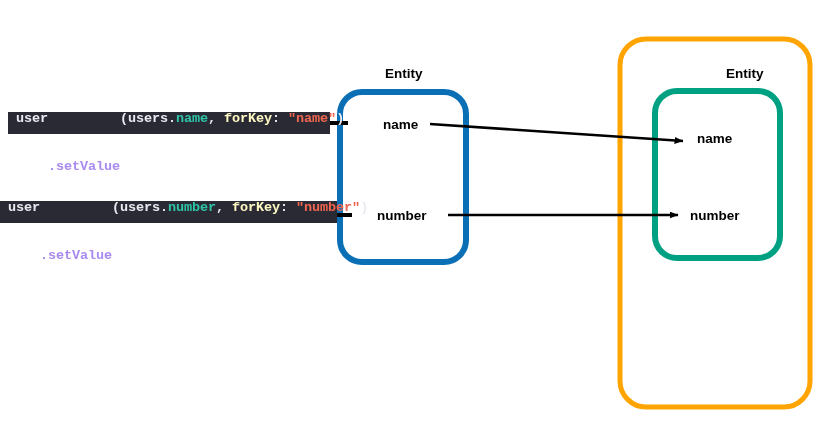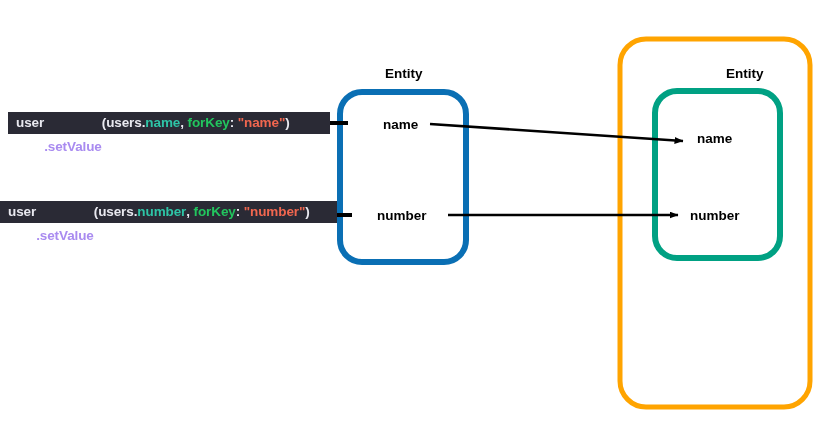--- a/index.html
+++ b/index.html
@@ -29,49 +29,49 @@
     width: 838px;
     height: 435px;
     pointer-events: none;
   }
 
   
   .code-block {
     position: absolute;
     background: #2a2a35;
     color: #e8e8ef;
-    font-family: Liberation Sans, sans-serif;
+    font-family: Liberation Mono, monospace;
     font-size: 13.5px;
     font-weight: bold;
     line-height: 1;
     white-space: pre;
     letter-spacing: -0.1px;
     display: flex;
-    align-items: center;
+    align-items: flex-start;
   }
   #code-snippet-name {
     left: 8px;
     top: 112px;
     width: 322px;
     height: 22px;
     padding-left: 8px;
     box-sizing: border-box;
   }
   #code-snippet-number {
     left: 0px;
     top: 201px;
     width: 337px;
     height: 22px;
     padding-left: 8px;
     box-sizing: border-box;
   }
   .tok-plain  { color: #e9e9f0; }
   .tok-method { color: #a98bf0; margin-top: 48px; }
   .tok-prop   { color: #2ec4a6; }
-  .tok-label  { color: #22c55e; }
+  .tok-label  { color: #fef9c3; }
   .tok-string { color: #f0664f; }
 
   
   .lbl {
     position: absolute;
     font-family: "Liberation Sans", sans-serif;
     color: #000000;
     white-space: nowrap;
   }
   .lbl-title {

